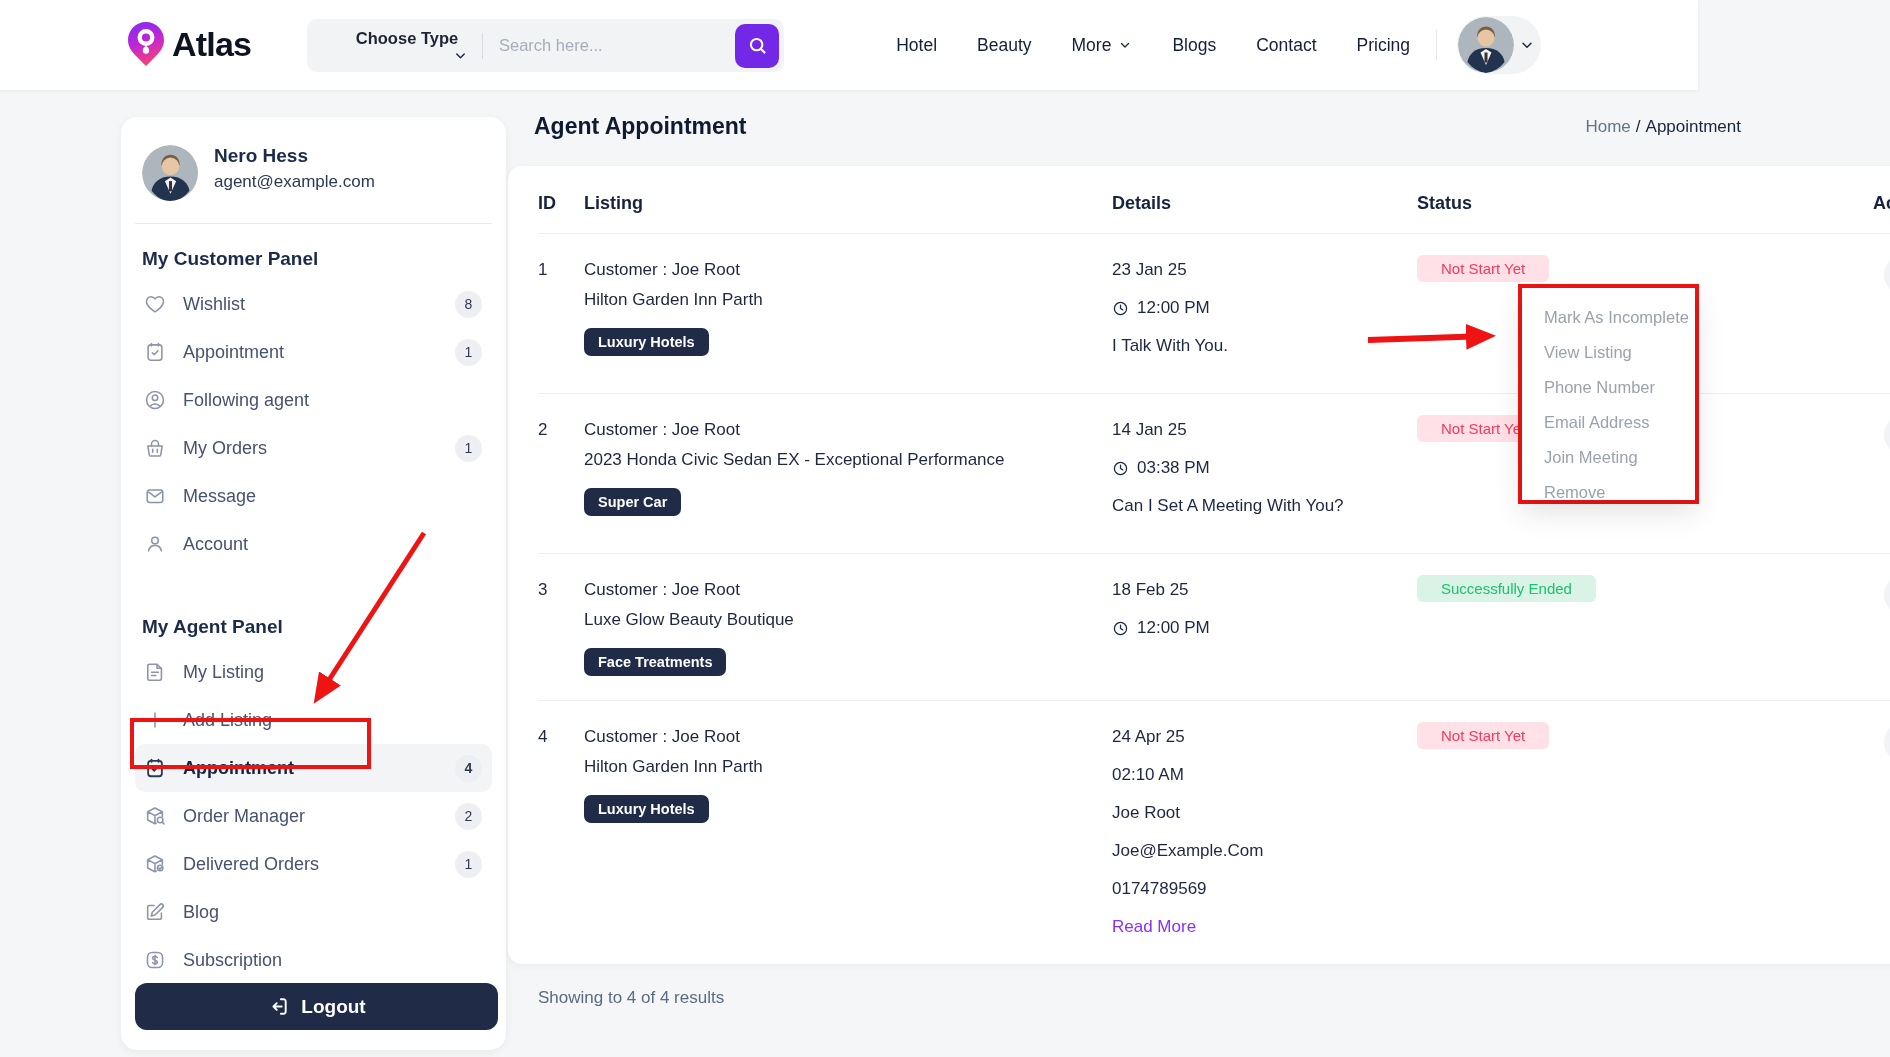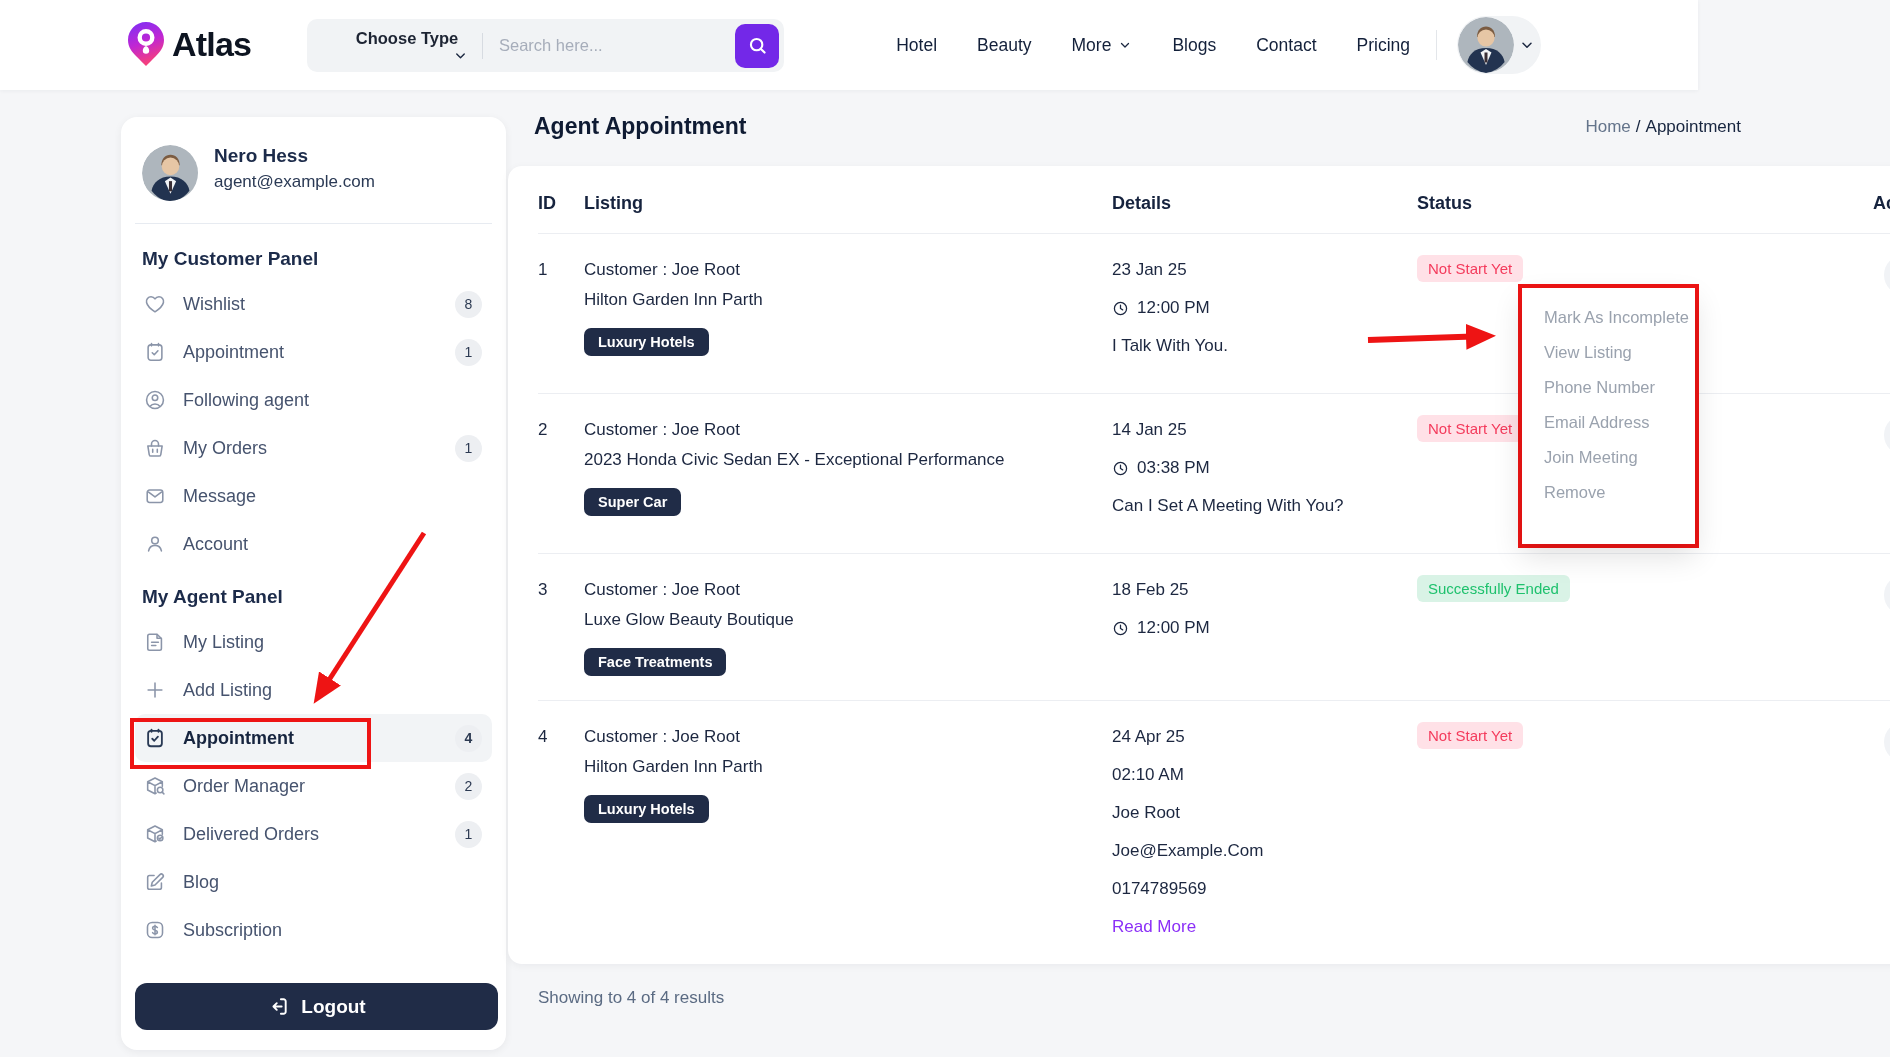--- a/index.html
+++ b/index.html
@@ -34,21 +34,21 @@
                  align-items:center; padding:1px 6px 1px 1px; cursor:pointer; }
   .avatar-photo { width:56px; height:56px; border-radius:50%; overflow:hidden; flex:0 0 56px; }
   
   .sidebar { position:absolute; left:121px; top:117px; width:385px; height:933px; background:#fff;
              border-radius:16px; box-shadow:0 2px 8px rgba(13,22,38,.06); padding:26px 14px 0 14px; }
   .profile { display:flex; align-items:flex-start; gap:16px; padding:2px 0 22px 7px;
              border-bottom:1px solid #e7ebf1; }
   .profile-name { font-size:19px; font-weight:700; color:#1c2b4a; margin-bottom:5px; }
   .profile-email { font-size:17px; color:#2b3a55; }
   .section-title { font-size:19px; font-weight:700; color:#1c2b4a; margin:24px 0 10px 7px; }
-  .section-title.second { margin-top:18px; }
+  .section-title.second { margin-top:48px; }
   .side-item { display:flex; align-items:center; height:48px; padding:0 10px 0 9px; border-radius:10px;
                color:#46536e; font-size:18px; cursor:pointer; }
   .side-item .ic { margin-right:17px; flex:0 0 22px; }
   .side-item .lbl { flex:1; }
   .side-item.active { background:#f2f4f6; color:#17253f; font-weight:700; }
   .side-badge { min-width:27px; height:27px; padding:0 6px; border-radius:14px; background:#edeff2;
                 color:#2c3a52; font-size:14px; display:flex; align-items:center; justify-content:center; }
   .logout-btn { position:absolute; left:14px; bottom:20px; width:363px; height:47px; border:none;
                 border-radius:12px; background:#202c47; color:#fff; font-size:19px; font-weight:700;
                 display:flex; align-items:center; justify-content:center; gap:11px; cursor:pointer;
@@ -63,31 +63,31 @@
                 border-radius:14px; box-shadow:0 2px 8px rgba(13,22,38,.05); padding:0 30px; }
   .trow { display:grid; grid-template-columns:46px 528px 305px 211px 1fr; align-items:start; }
   .thead { padding:27px 0 19px; border-bottom:1px solid #eceef2; font-size:18px; font-weight:700; color:#16233e; }
   .thead .th-action { text-align:right; padding-right:3px; }
   .trow.data { padding:21px 0 24px; border-bottom:1px solid #eceef2; }
   .trow.data.last { border-bottom:none; }
   .t { font-size:17px; line-height:30px; color:#1c2740; }
   .cat-badge { display:inline-block; background:#202c47; color:#fff; font-size:14.5px; font-weight:700;
                padding:6px 14px; border-radius:7px; margin-top:13px; }
   .detail-line { font-size:17px; line-height:30px; color:#1c2740; margin-bottom:8px; display:flex; align-items:center; gap:8px; }
-  .status-badge { display:inline-block; font-size:15px; padding:5px 11px; border-radius:6px; white-space:nowrap; }
+  .status-badge { display:inline-block; font-size:15px; padding:5px 24px; border-radius:6px; white-space:nowrap; }
   .status-badge.pink  { background:#ffe1e7; color:#f43b5c; }
   .status-badge.green { background:#d9f3e6; color:#1ec16d; }
   .kebab { width:40px; height:40px; border-radius:50%; background:#f1f3f6; border:none; cursor:pointer;
            display:flex; flex-direction:column; align-items:center; justify-content:center; gap:3px;
            justify-self:end; margin-right:8px; }
   .kebab i { width:4px; height:4px; border-radius:50%; background:#2b3a55; }
   .read-more { color:#8b2ff7; font-size:17px; line-height:30px; cursor:pointer; }
   .tfooter { font-size:17px; color:#5b6b83; margin-top:22px; }
   
-  .action-menu-box { position:absolute; left:1518px; top:284px; width:181px; height:264px;
+  .action-menu-box { position:absolute; left:1518px; top:284px; width:181px; height:220px;
                      border:4px solid #ee1414; z-index:30; }
   .action-menu { position:absolute; inset:0; background:#fff; box-shadow:0 12px 28px rgba(0,0,0,.12);
                  padding:12px 0 0 22px; }
   .menu-item { font-size:16.5px; color:#9aa2ae; height:35px; line-height:35px; white-space:nowrap; cursor:pointer; }
   .annot-box-side { position:absolute; left:130px; top:718px; width:241px; height:51px;
                     border:4px solid #ee1414; z-index:20; pointer-events:none; }
   .annotations { position:absolute; left:0; top:0; width:1890px; height:1057px; z-index:25; pointer-events:none; }
   .ic { stroke:#8b95a9; fill:none; stroke-width:1.7; stroke-linecap:round; stroke-linejoin:round; }
   .side-item.active .ic { stroke:#2a3a55; stroke-width:2; }
   .chev { stroke:#1b2740; fill:none; stroke-width:2.2; stroke-linecap:round; stroke-linejoin:round; }

